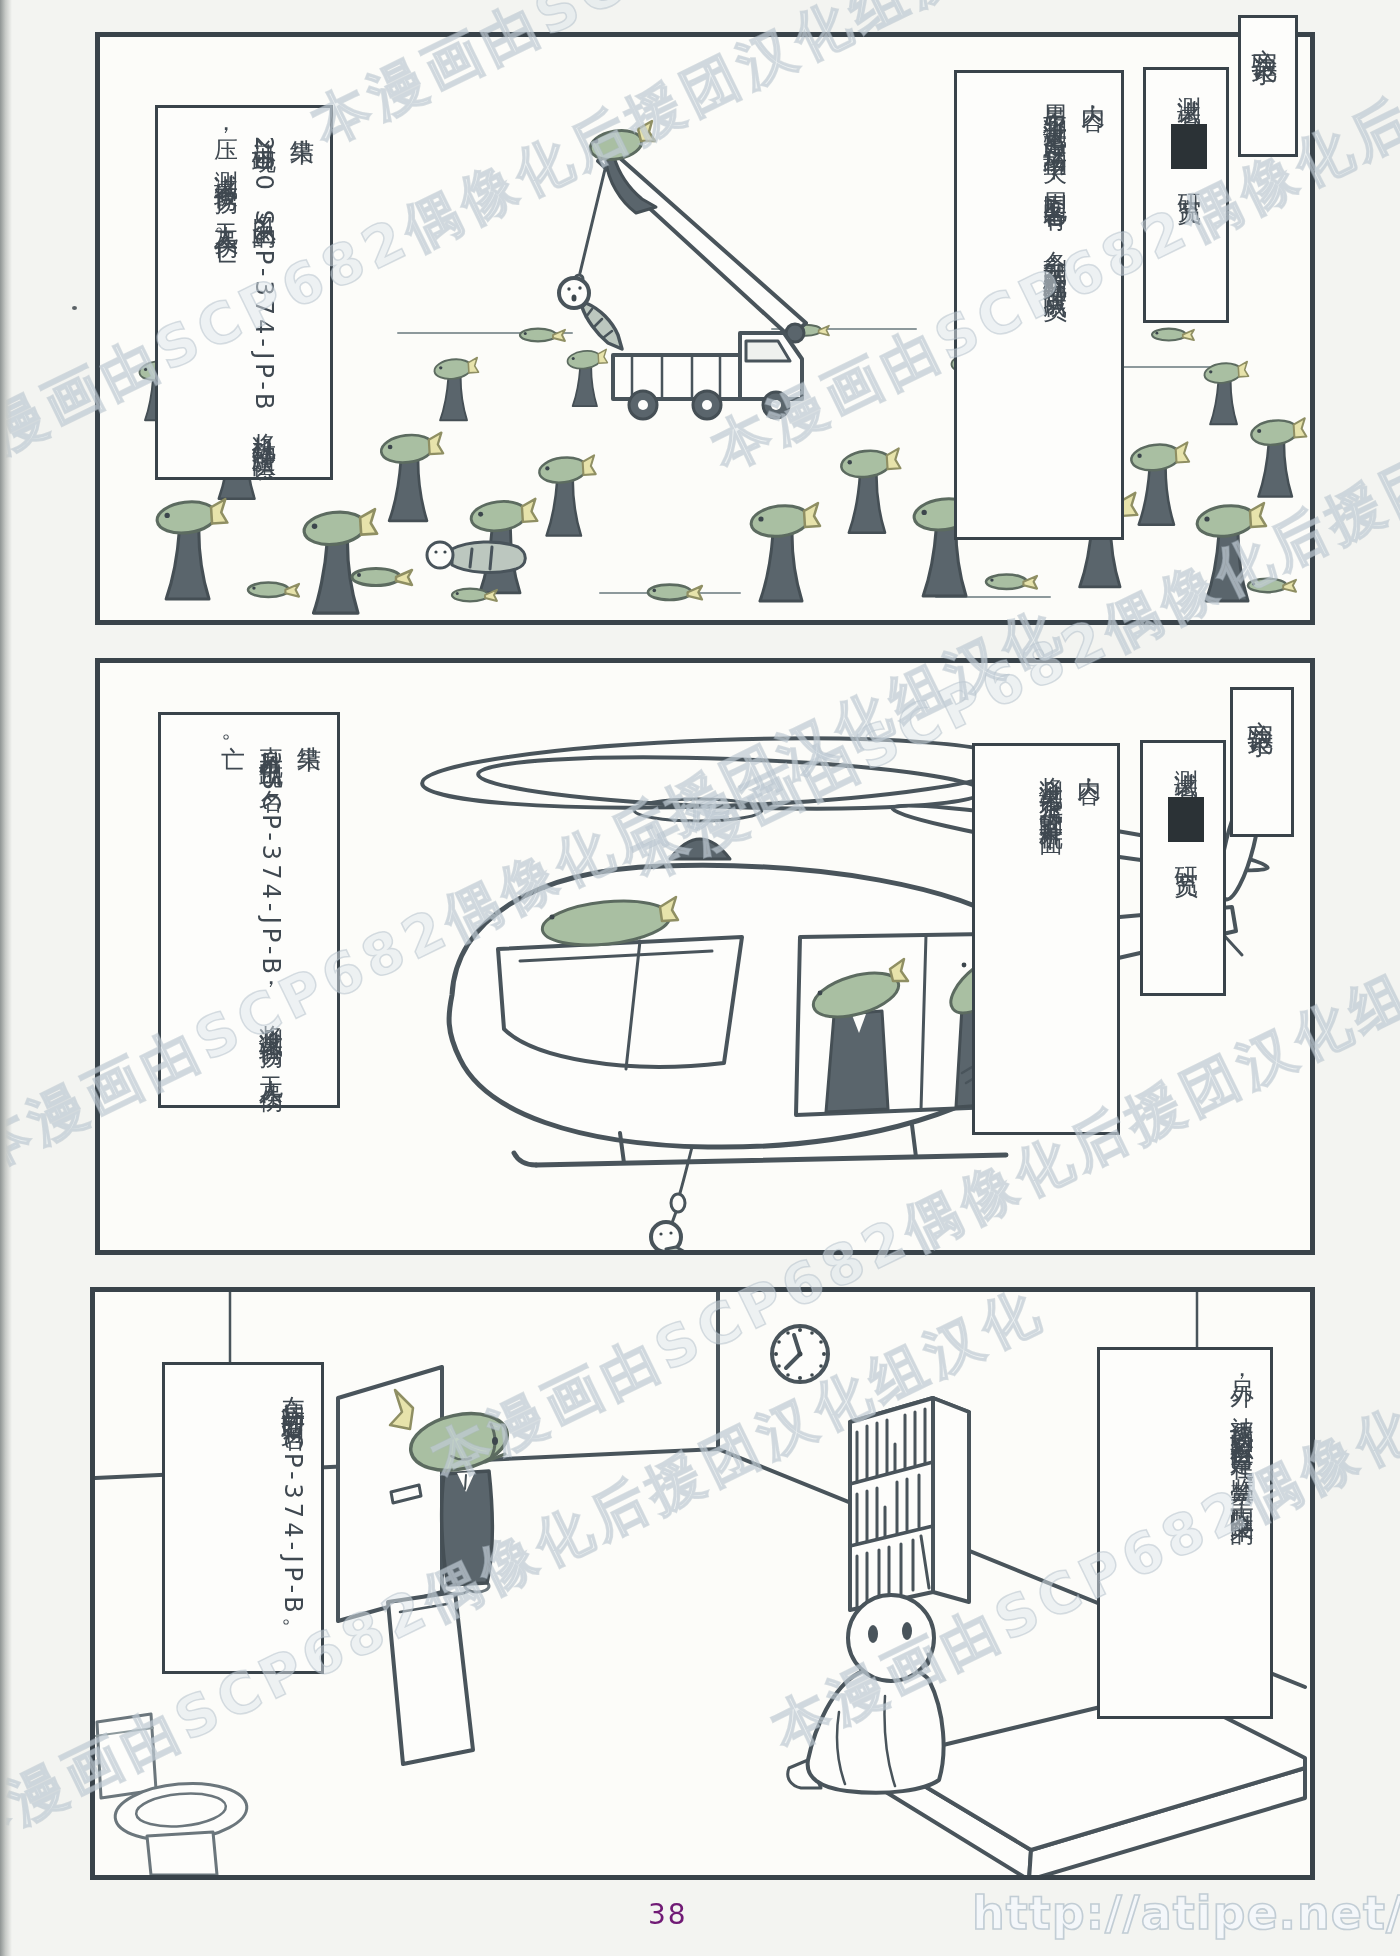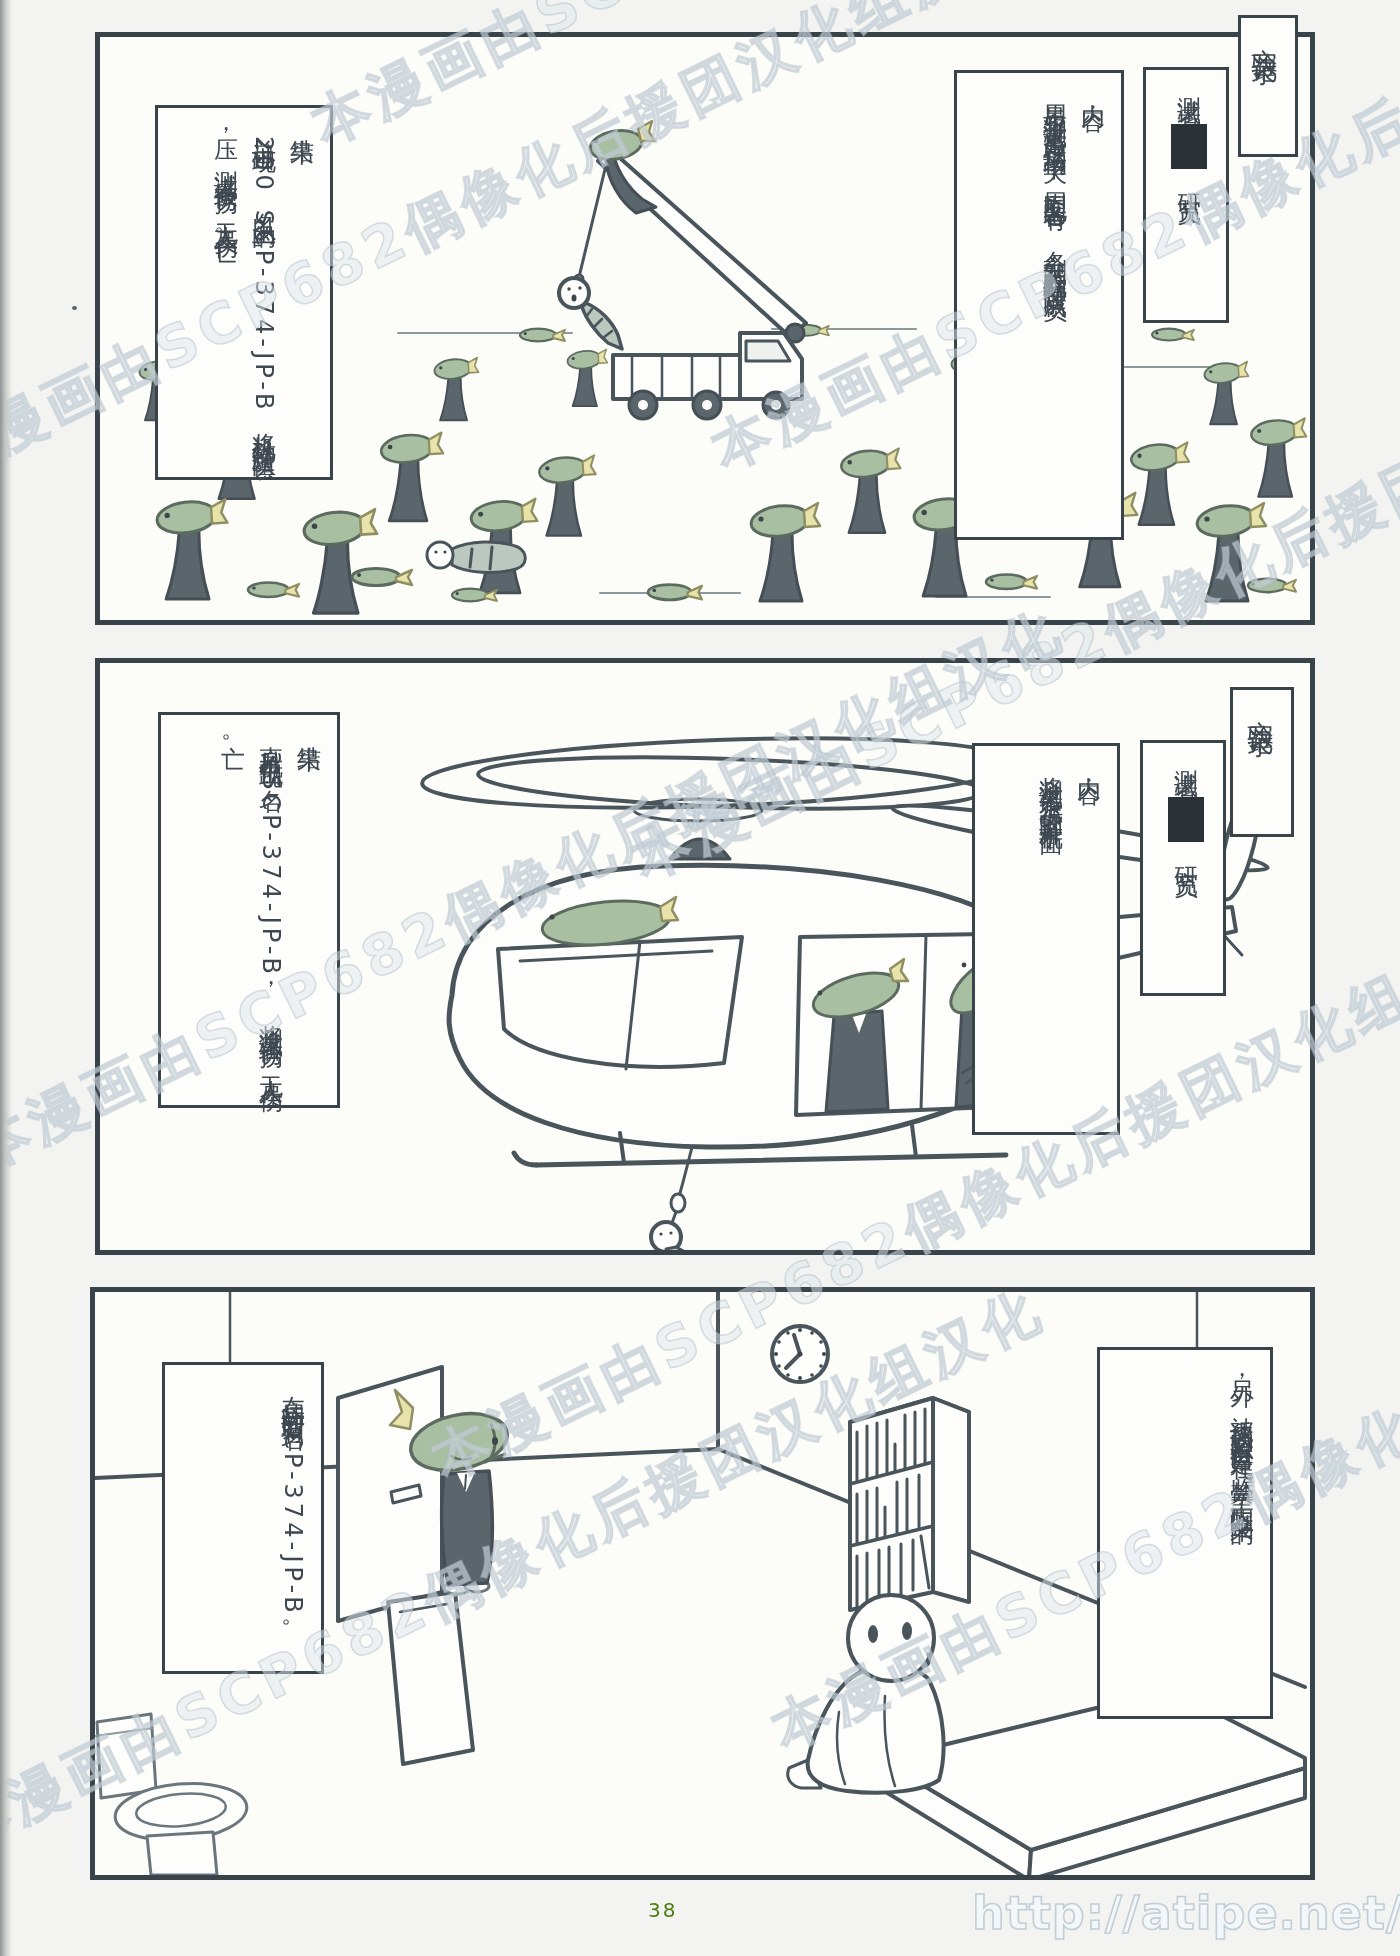--- a/index.html
+++ b/index.html
@@ -26,21 +26,21 @@
         padding:12px 9px;box-sizing:border-box;z-index:6;}
   .vcol{display:block;}
   .record{font-size:26px;letter-spacing:4px;line-height:44px;padding:10px 8px;z-index:7;}
   .tester{line-height:58px;padding:8px;}
   .redact{color:transparent;background:#2b3236;padding:0 4px;margin:6px 0;}
   .wm{position:absolute;font-weight:bold;font-size:56px;letter-spacing:6px;white-space:nowrap;
       color:rgba(222,230,235,0.5);-webkit-text-stroke:1.5px rgba(172,186,197,0.45);
       transform:rotate(-26deg);transform-origin:0 0;z-index:8;pointer-events:none;}
   .url{position:absolute;left:972px;top:1886px;font-weight:bold;font-size:46px;letter-spacing:1px;
       color:rgba(243,247,250,0.95);-webkit-text-stroke:1.6px rgba(185,197,207,0.85);z-index:9;}
-  .pageno{position:absolute;left:648px;top:1898px;font-size:20px;color:#4d7c0f;z-index:4;letter-spacing:2px;}
+  .pageno{position:absolute;left:648px;top:1898px;font-size:28px;color:#701a75;z-index:4;letter-spacing:2px;}
 </style>
 </head>
 <body>
 
 <div class="page">
   <div class="scan-edge"></div>
   <div class="speck" style="left:72px;top:306px;"></div>
 
   <section class="panel" style="left:95px;top:32px;width:1220px;height:593px;">
     <svg viewBox="0 0 1210 583">

